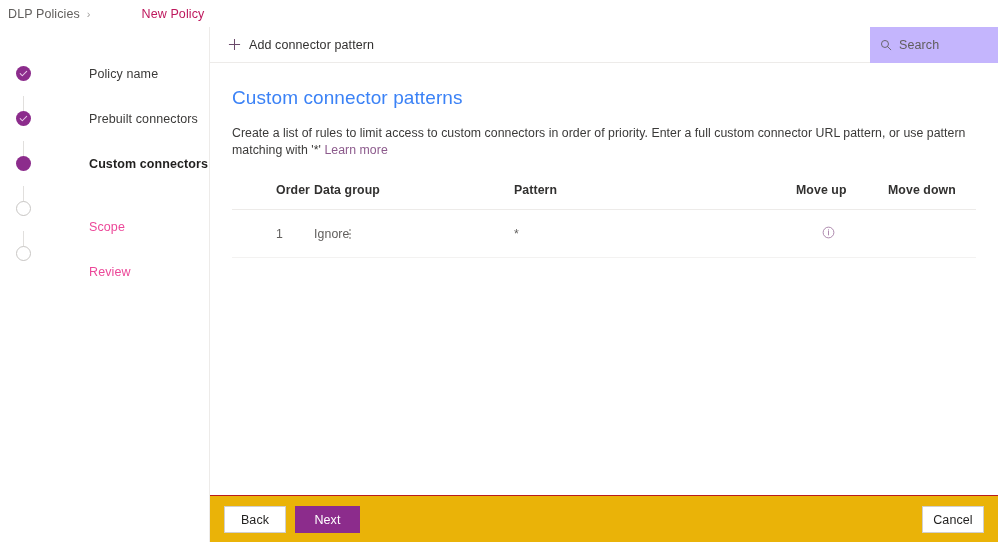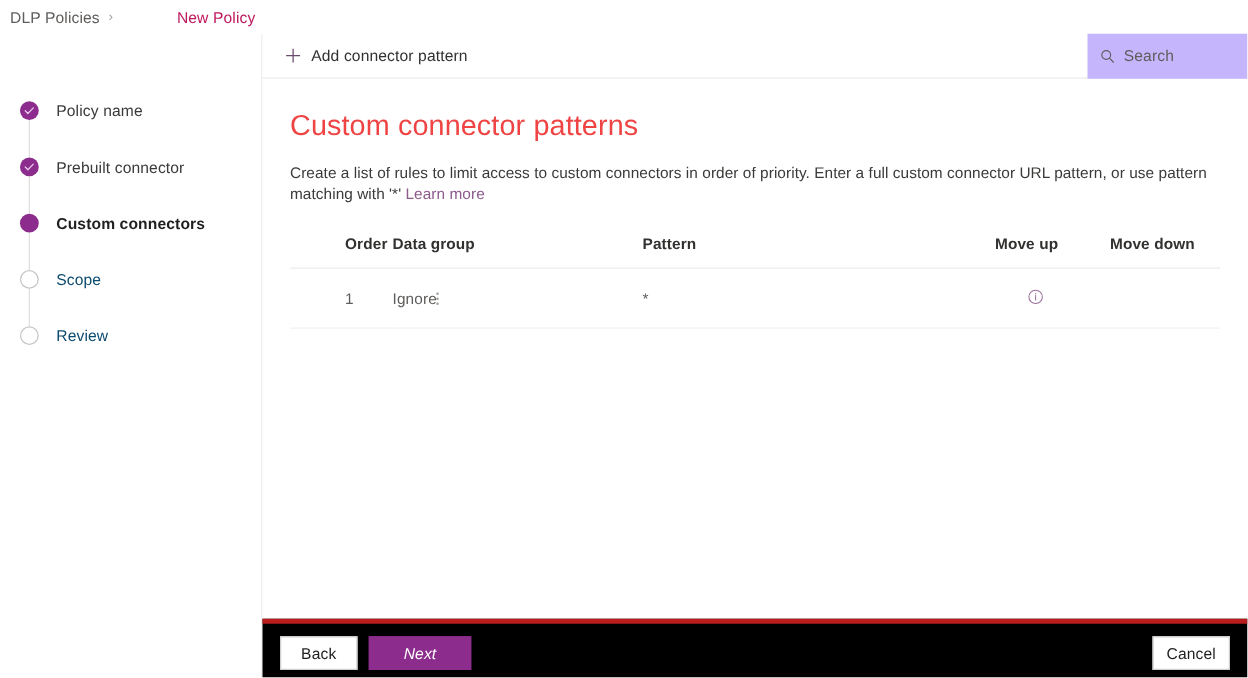--- a/index.html
+++ b/index.html
@@ -23,39 +23,39 @@
   .bc-sep { color: #a19f9d; margin: 0 7px; font-size: 11px; }
   .bc-current { color: #be185d; font-weight: normal; letter-spacing: .1px; padding-left: 44px; }
 
   
   .sidebar {
     position: absolute; left: 0; top: 27px; width: 210px; height: 515px;
     background: #fff; border-right: 1px solid #edebe9;
   }
   .steps { position: relative; padding-top: 24px; }
   .step {
-    position: relative; display: flex; align-items: flex-end;
-    height: 45px; padding-left: 16px;
+    position: relative; display: flex; align-items: center;
+    height: 45px; padding-left: 16px; gap: 44px;
   }
   .node {
     position: relative; z-index: 2;
     width: 15px; height: 15px; border-radius: 50%;
     flex: 0 0 15px;
     display: flex; align-items: center; justify-content: center;
     background: #fff;
   }
   .node.done { background: #8c2c8c; }
   .node.current { background: #8c2c8c; }
   .node.todo { border: 1.4px solid #c8c6c4; background:#fff; }
   .node .check { display:block; }
   .step-label {
     margin-left: 14px; font-size: 12.5px; color: #3b3a39; letter-spacing: .1px;
   }
   .step.is-current .step-label { font-weight: bold; color: #201f1e; }
-  .step.is-todo .step-label { color: #0c4a6e; margin-top: 36px; }
+  .step.is-todo .step-label { color: #ec4899; margin-top: 36px; }
   .connector {
     position: absolute; left: 23px; top: 45px; width: 1px; height: 30px;
     background: #e1dfdd; z-index: 1;
   }
 
   
   .main {
     position: absolute; left: 210px; top: 27px;
     width: 788px; height: 515px; background: #fff;
   }
@@ -77,21 +77,21 @@
     position: absolute; right: 0; top: 0; width: 128px; height: 36px;
     background: #c4b5fd; display: flex; align-items: center; gap: 7px;
     padding-left: 10px;
   }
   .search-icon { color: #605e5c; display:inline-flex; }
   .search-ph { font-size: 12.5px; color: #605e5c; letter-spacing: .1px; }
 
   
   .panel-body { padding: 24px 24px 0 22px; position: relative; height: 441px; }
   .page-title {
-    font-size: 23px; font-weight: normal; color: #ef4444;
+    font-size: 19px; font-weight: normal; color: #3b82f6;
     margin: 0 0 10px 0; letter-spacing: .1px;
   }
   .page-desc {
     font-size: 12.3px; color: #3b3a39; line-height: 17px;
     max-width: 745px; margin: 16px 0 24px 0; letter-spacing: .05px;
   }
   .link { color: #8c5a8c; text-decoration: none; cursor: pointer; }
 
   
   .tbl { width: 744px; border-collapse: collapse; }
@@ -116,30 +116,30 @@
   .group-cell { display: flex; align-items: center; justify-content: flex-start;
                 padding-right: 30px; }
   .dots { display: flex; flex-direction: column; gap: 2px; cursor: pointer; }
   .dots i { display:block; width: 2px; height: 2px; background: #a19f9d; border-radius: 50%; }
   .info-icon { display: inline-flex; color: #9b6f9b; cursor: pointer; }
   .up-cell { padding-left: 26px !important; }
 
   
   .footer {
     position: absolute; left: 210px; bottom: 0; width: 788px; height: 47px;
-    border-top: 4px solid #b91c1c; background: #000000;
+    border-top: 1px solid #b91c1c; background: #eab308;
   }
   .btn {
     position: absolute; top: 10px; height: 27px;
     font-size: 12.5px; font-family: "Liberation Sans", sans-serif;
     cursor: pointer; letter-spacing: .1px;
     display: inline-flex; align-items: center; justify-content: center;
   }
   .btn-back { left: 14px; width: 62px; background: #fff; border: 1px solid #d1cfcd; color: #201f1e; }
-  .btn-next { left: 85px; width: 82px; background: #8c2c8c; border: 1px solid #8c2c8c; color: #fff; font-style: italic; }
+  .btn-next { left: 85px; width: 65px; background: #8c2c8c; border: 1px solid #8c2c8c; color: #fff; }
   .btn-cancel { right: 14px; width: 62px; background: #fff; border: 1px solid #d1cfcd; color: #201f1e; }
 </style>
 </head>
 <body>
 
 <div class="app">
 
   <div class="breadcrumb">
     <span class="bc-root">DLP Policies</span>
     <span class="bc-sep">›</span>
@@ -158,21 +158,21 @@
         <span class="step-label">Policy name</span>
         <span class="connector"></span>
       </div>
 
       <div class="step is-done">
         <span class="node done">
           <svg class="check" width="9" height="9" viewBox="0 0 12 12" aria-hidden="true">
             <path d="M1.6 6.2 L4.4 9 L10.2 3.1" fill="none" stroke="#e8c8e8" stroke-width="1.4" stroke-linecap="round" stroke-linejoin="round"></path>
           </svg>
         </span>
-        <span class="step-label">Prebuilt connector</span>
+        <span class="step-label">Prebuilt connectors</span>
         <span class="connector"></span>
       </div>
 
       <div class="step is-current">
         <span class="node current"></span>
         <span class="step-label">Custom connectors</span>
         <span class="connector"></span>
       </div>
 
       <div class="step is-todo">

